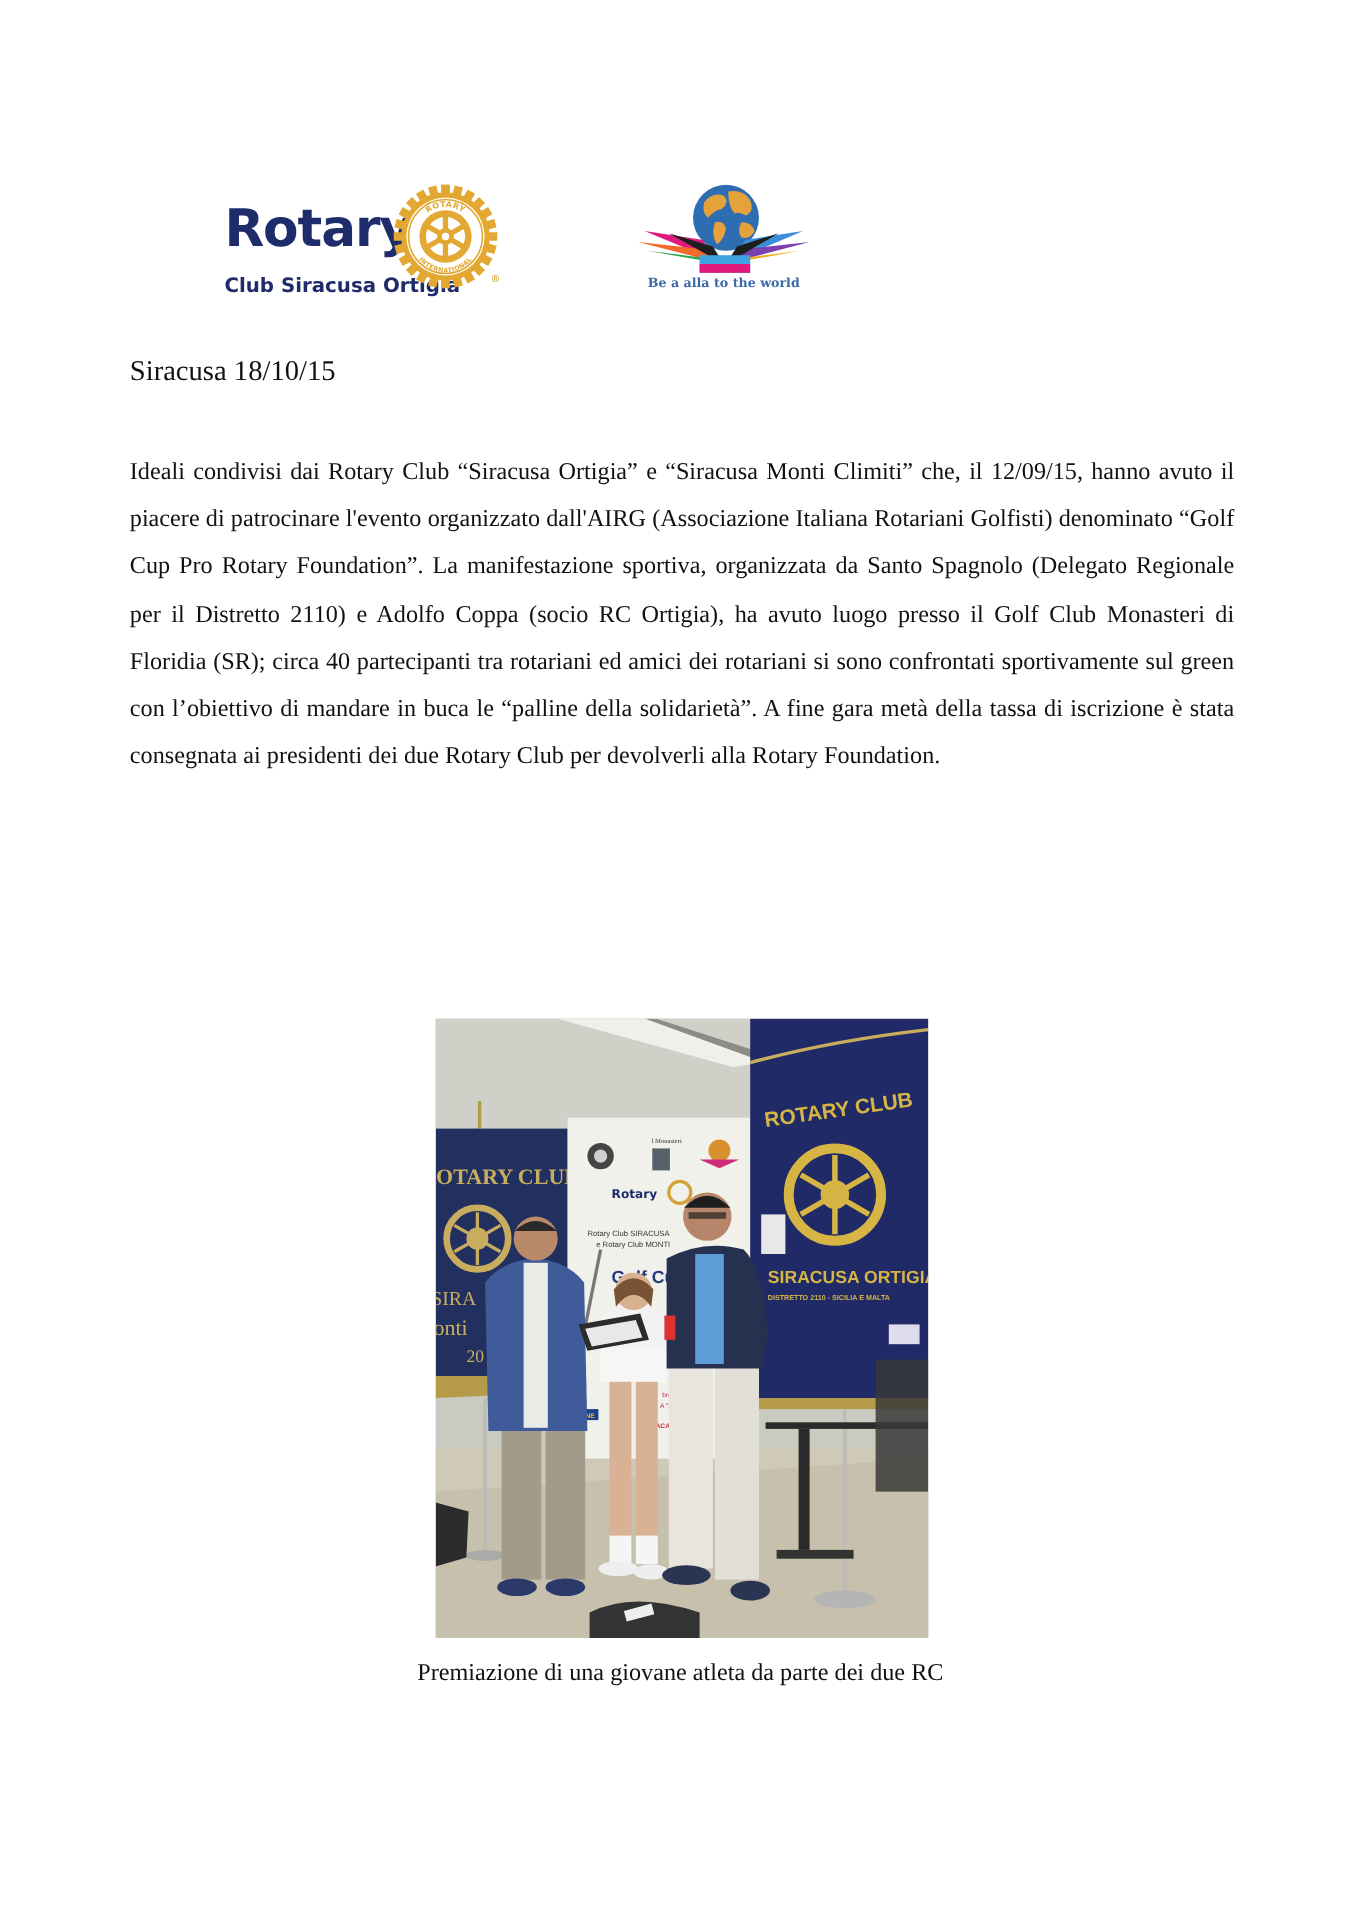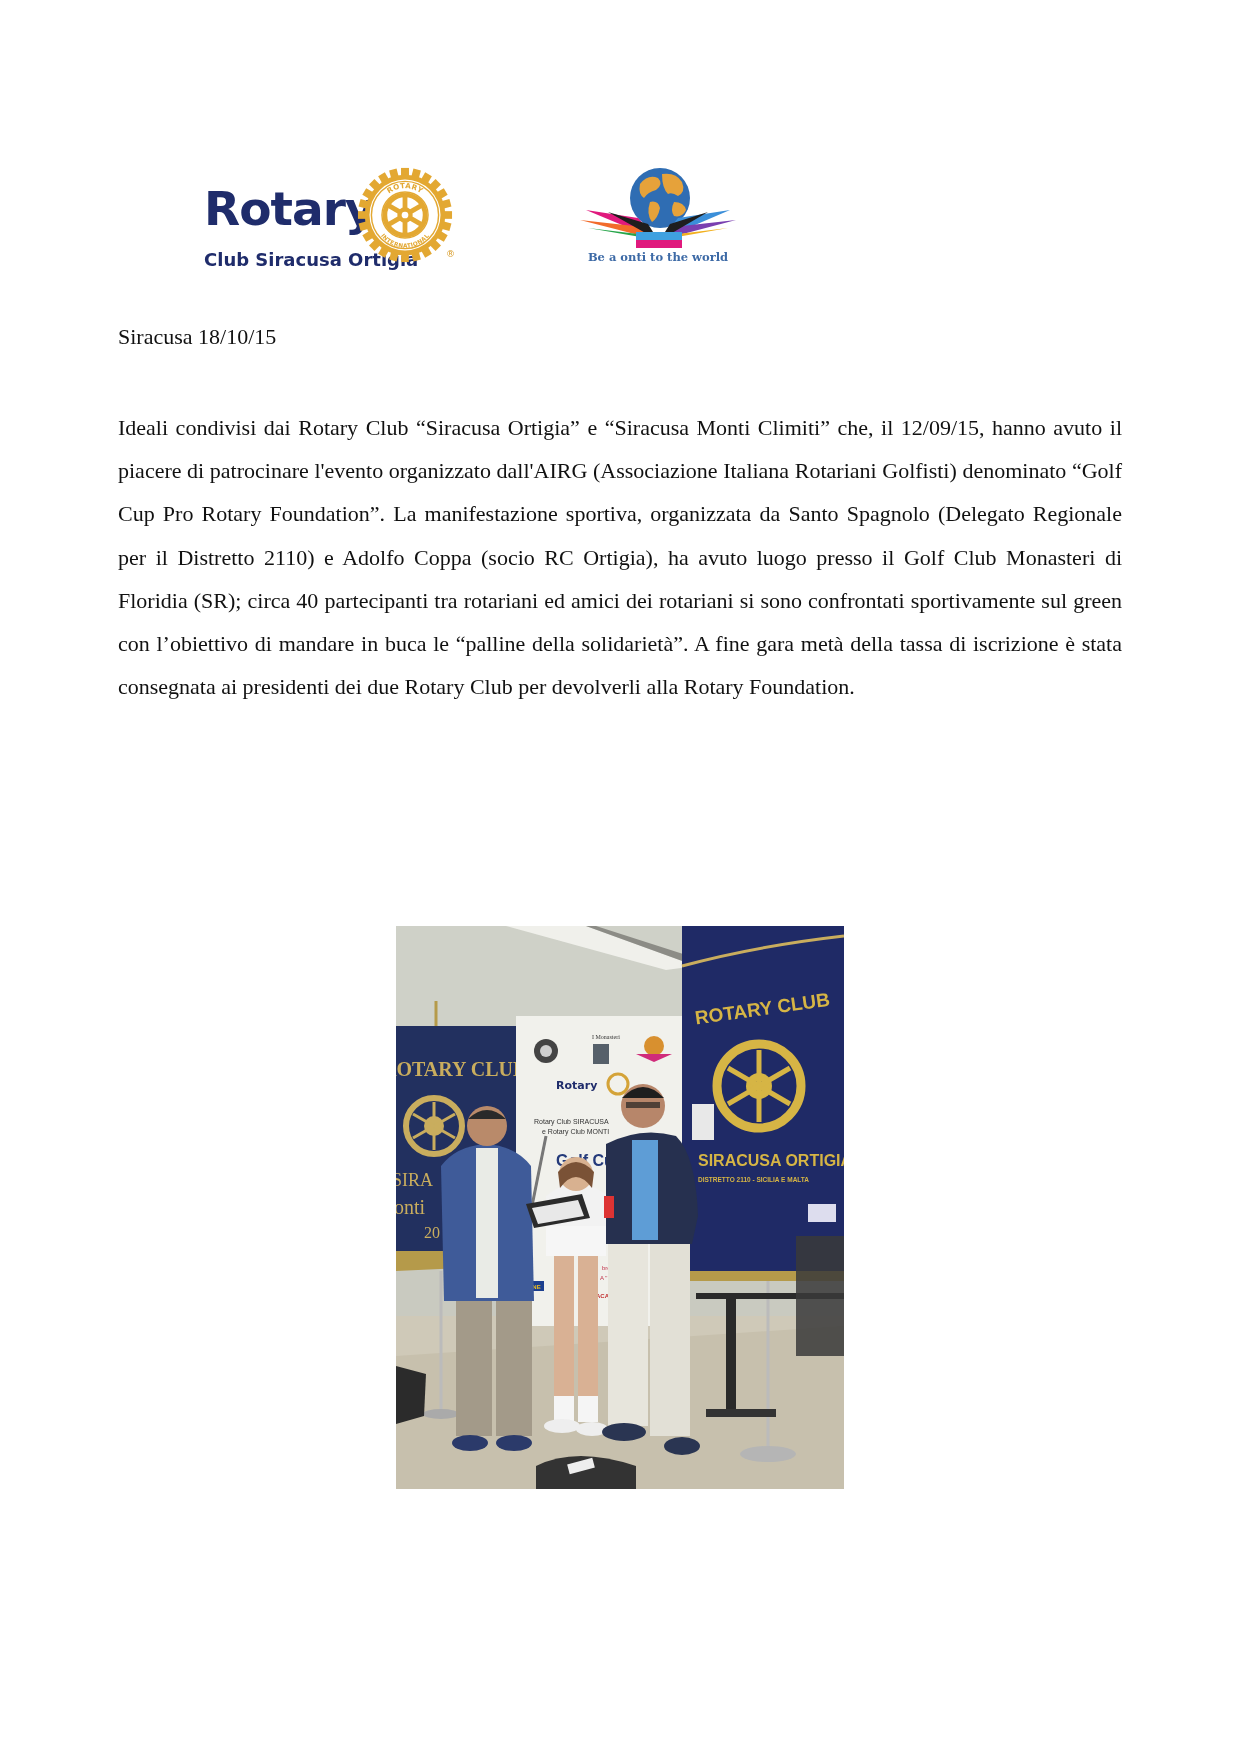--- a/index.html
+++ b/index.html
@@ -16,21 +16,21 @@
   .rotary-wheel { position:absolute; left:157px; top:2px; width:96px; height:96px; }
   .reg-mark { position:absolute; left:246px; top:84px; font-size:9px; color:#d79a26;
               font-family:"DejaVu Sans", sans-serif; }
 
   .theme-logo { position:absolute; left:578px; top:162px; width:160px; height:106px; }
   .theme-caption { position:absolute; left:0; width:160px; top:88px; text-align:center;
                    font-family:"DejaVu Serif", "Liberation Serif", serif; font-weight:bold;
                    font-size:11.5px; color:#3d6aa6; white-space:nowrap; }
 
   
-  .date { position:absolute; left:118px; top:322px; font-size:22px; line-height:30px; }
+  .date { position:absolute; left:118px; top:322px; font-size:26px; line-height:30px; }
   .body-text { position:absolute; left:118px; top:406px; width:1004px; font-size:22px;
                line-height:43.2px; text-align:justify; }
   .body-text p { margin:0; }
 
   
   .photo { position:absolute; left:396px; top:926px; width:448px; height:563px; overflow:hidden;
            background:#cfcfc6; }
   .photo svg { display:block; }
 
   .caption { position:absolute; left:0; width:1239px; top:1505px; text-align:center;
@@ -116,21 +116,21 @@
       <polygon points="80,78 2,58 56,64" fill="#f26b2a"></polygon>
       <polygon points="80,78 10,66 60,72" fill="#27a54a"></polygon>
       <polygon points="80,78 30,50 70,62" fill="#1e1e1e"></polygon>
       <polygon points="82,78 152,48 100,56" fill="#3b8fd9"></polygon>
       <polygon points="82,78 158,58 104,64" fill="#7a3fb0"></polygon>
       <polygon points="82,78 150,66 100,72" fill="#f2b01e"></polygon>
       <polygon points="82,78 130,50 92,62" fill="#1e1e1e"></polygon>
       <rect x="58" y="70" width="46" height="16" fill="#3fa1e0"></rect>
       <rect x="58" y="78" width="46" height="8" fill="#e0197d"></rect>
     </svg>
-    <div class="theme-caption">Be a onti to the world</div>
+    <div class="theme-caption">Be a alla to the world</div>
   </div>
 
   <div class="date">Siracusa 18/10/15</div>
 
   <div class="body-text">
     <p>Ideali condivisi dai Rotary Club “Siracusa Ortigia” e “Siracusa Monti Climiti” che, il 12/09/15, hanno avuto il piacere di patrocinare l'evento organizzato dall'AIRG (Associazione Italiana Rotariani Golfisti) denominato “Golf Cup Pro Rotary Foundation”. La manifestazione sportiva, organizzata da Santo Spagnolo (Delegato Regionale per il Distretto 2110) e Adolfo Coppa (socio RC Ortigia), ha avuto luogo presso il Golf Club Monasteri di Floridia (SR); circa 40 partecipanti tra rotariani ed amici dei rotariani si sono confrontati sportivamente sul green con l’obiettivo di mandare in buca le “palline della solidarietà”. A fine gara metà della tassa di iscrizione è stata consegnata ai presidenti dei due Rotary Club per devolverli alla Rotary Foundation.</p>
   </div>
 
   <div class="photo">
     <svg width="448" height="563" viewBox="0 0 448 563">
@@ -251,14 +251,17 @@
         <path d="M226 172 Q247 150 268 172" fill="#1e1e1e"></path>
         <rect x="230" y="176" width="34" height="6" fill="#222" opacity="0.7"></rect>
       </g>
 
       <path d="M0 440 L30 448 L28 490 L0 498Z" fill="#2b2b2b"></path>
       <path d="M140 540 Q180 520 240 540 L240 563 L140 563Z" fill="#333"></path>
       <rect x="172" y="535" width="26" height="10" fill="#eee" transform="rotate(-15 185 540)"></rect>
     </svg>
   </div>
 
+  <div class="caption">
+    <span>Premiazione di una giovane atleta da parte dei due RC</span>
+  </div>
 
 </div>
 
 </body></html>

